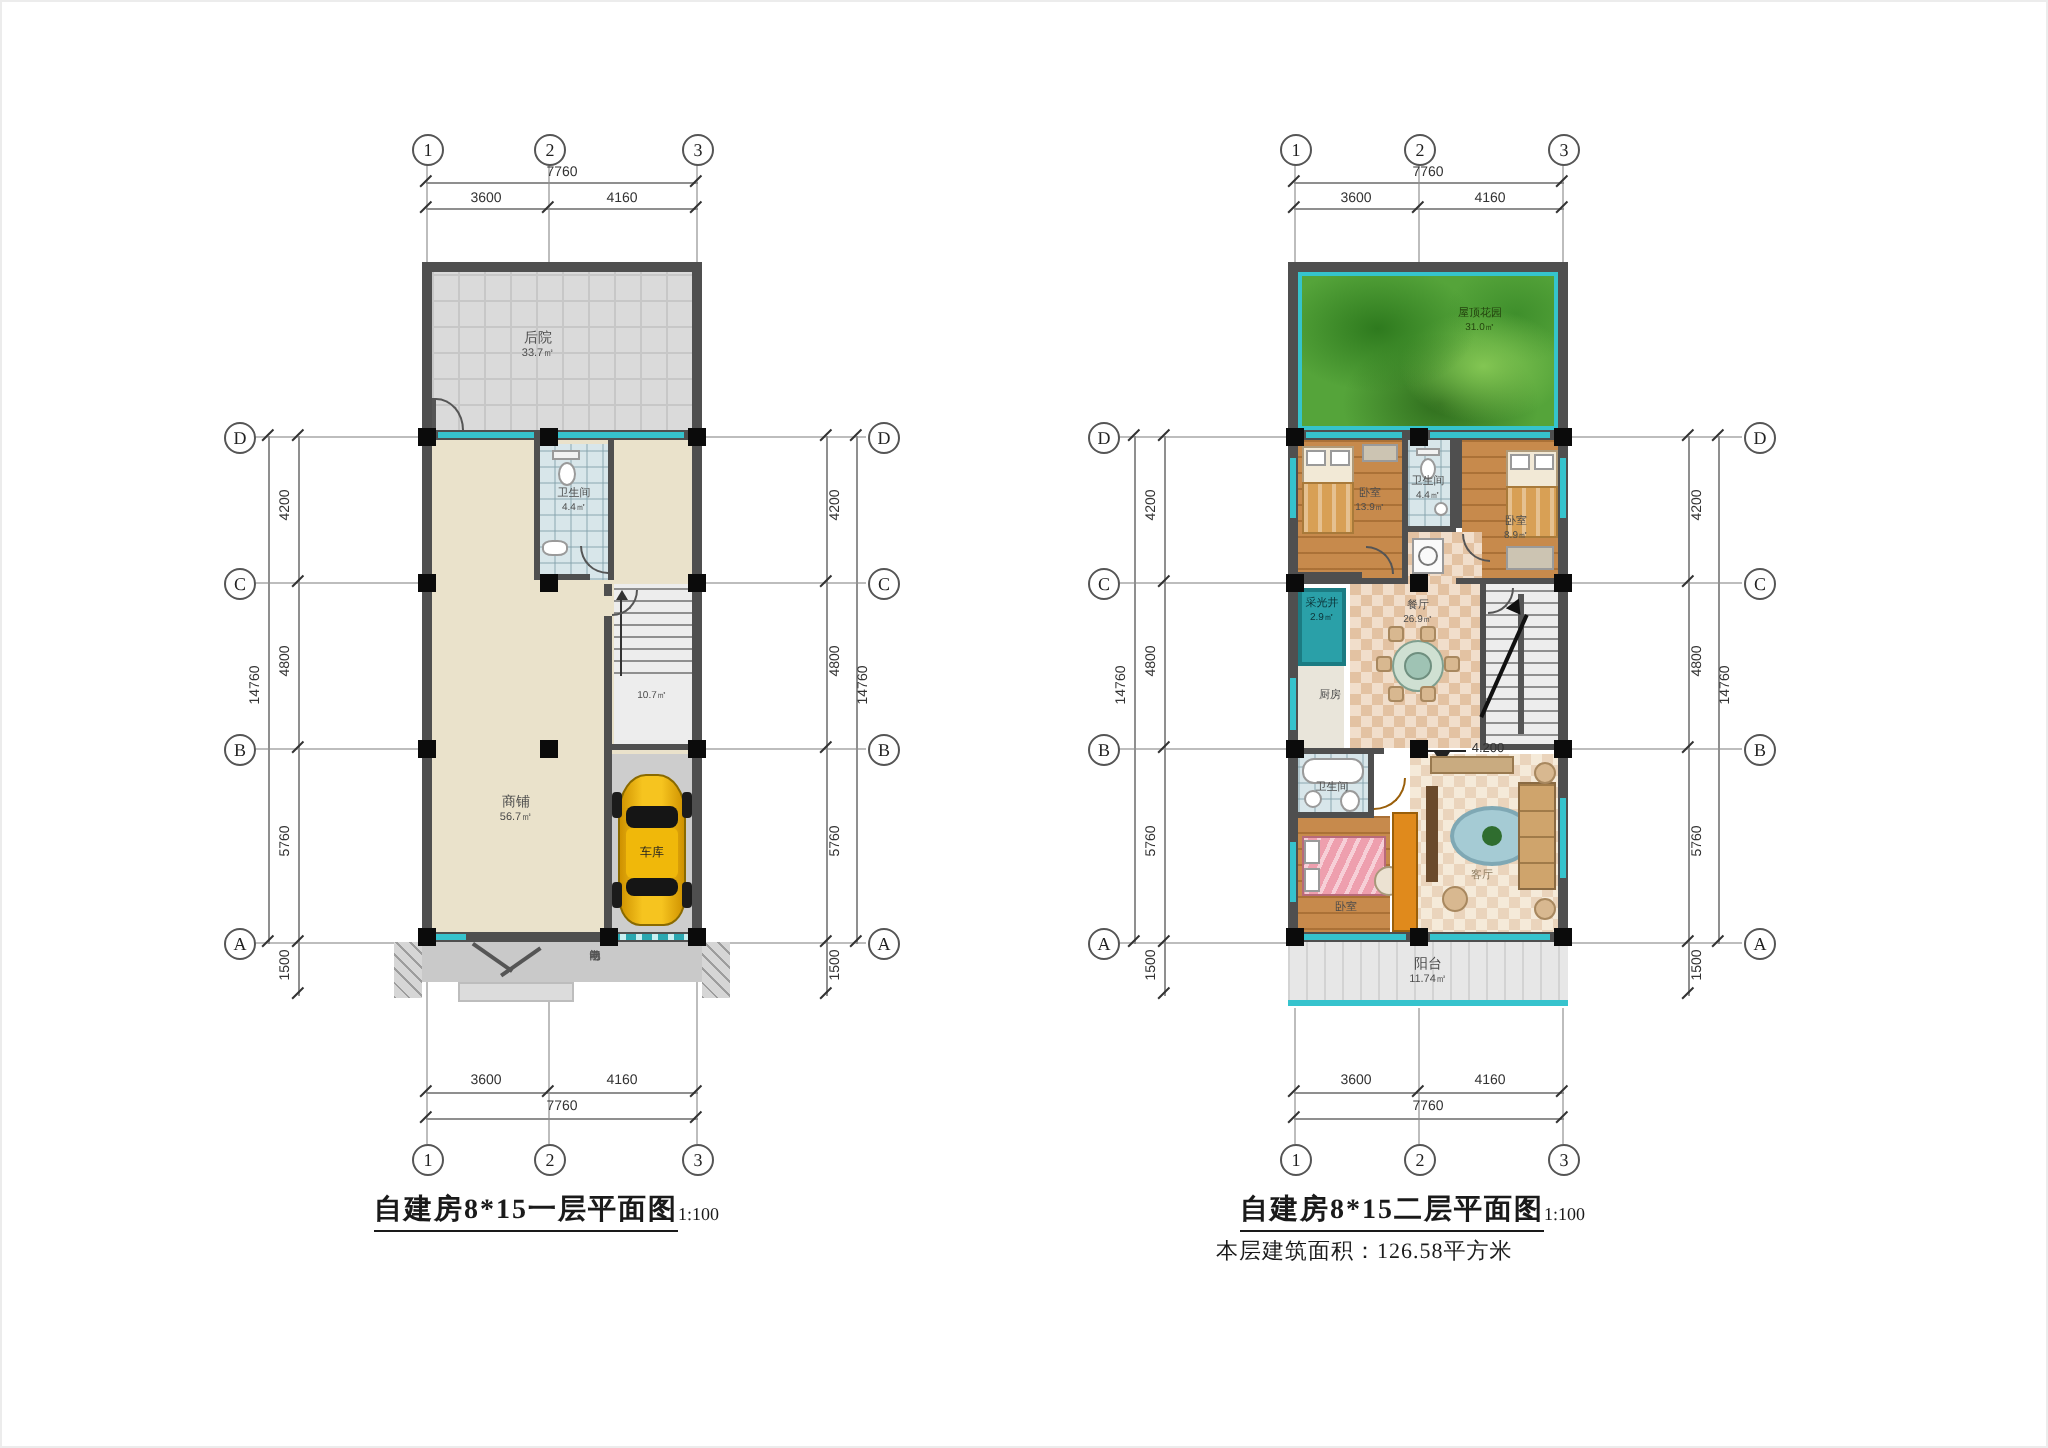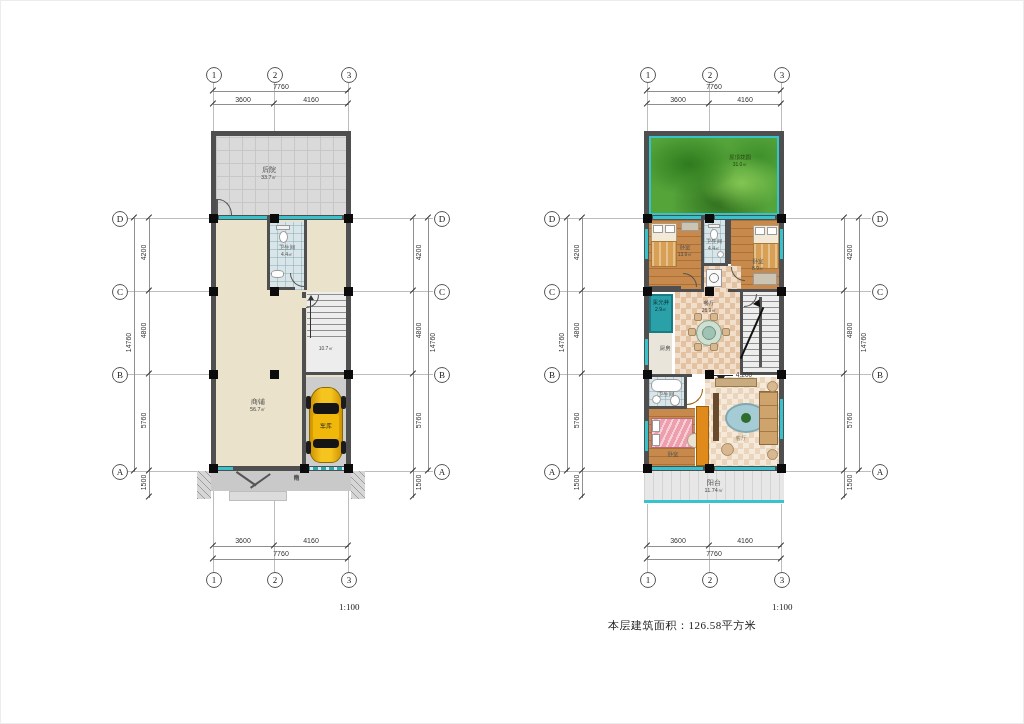--- a/index.html
+++ b/index.html
@@ -377,21 +377,23 @@
     </div>
     <div class="lab s" style="left:740px;top:434px;color:#907f63;">
       <span class="n">客厅</span>
     </div>
     <div class="lab" style="left:713px;top:477px;">
       <span class="n">阳台</span>
       <span class="a">11.74㎡</span>
     </div>
   </div>
 
+  <div class="ptitle" style="left:186px;top:595px;">自建房8*15一层平面图</div>
   <div class="pscale" style="left:338px;top:601px;">1:100</div>
+  <div class="ptitle" style="left:619px;top:595px;">自建房8*15二层平面图</div>
   <div class="pscale" style="left:771px;top:601px;">1:100</div>
   <div class="pnote" style="left:607px;top:617px;">本层建筑面积：126.58平方米</div>
 <div class="tick" style="left: 208px; top: 102px;"></div>
     <div class="tick" style="left: 269px; top: 102px;"></div>
     <div class="tick" style="left: 343px; top: 102px;"></div>
     <div class="tick" style="left: 208px; top: 544px;"></div>
     <div class="tick" style="left: 269px; top: 544px;"></div>
     <div class="tick" style="left: 343px; top: 544px;"></div>
     <div class="tick" style="left: 208px; top: 89px;"></div>
     <div class="tick" style="left: 343px; top: 89px;"></div>

